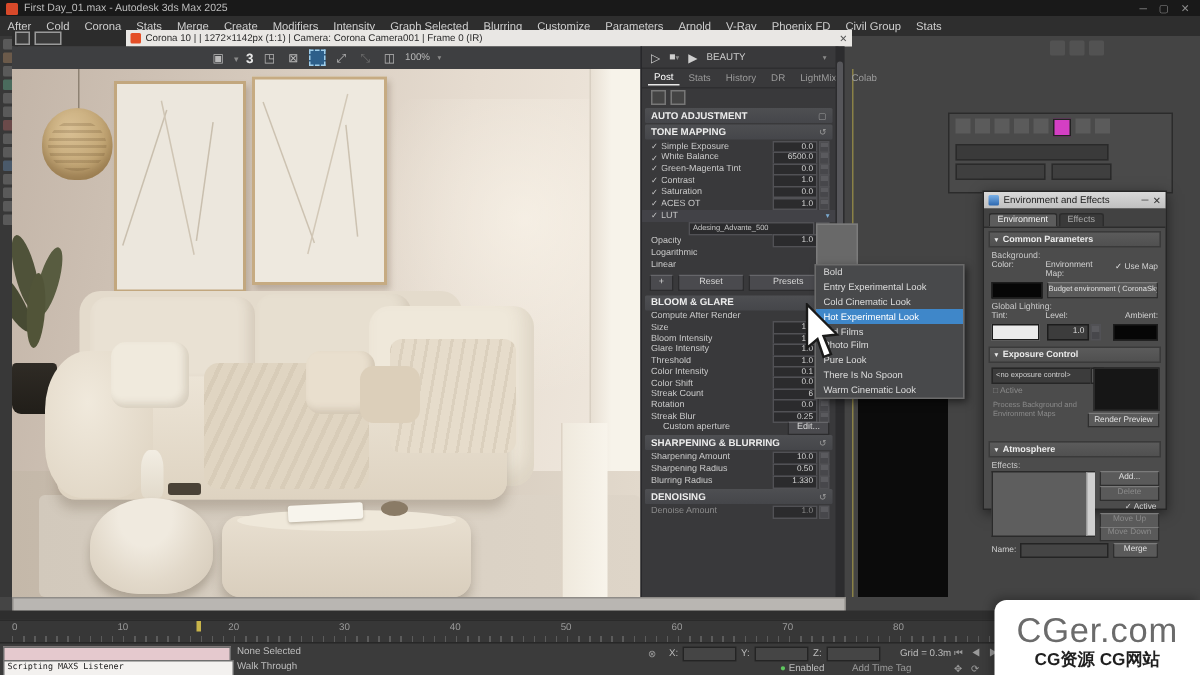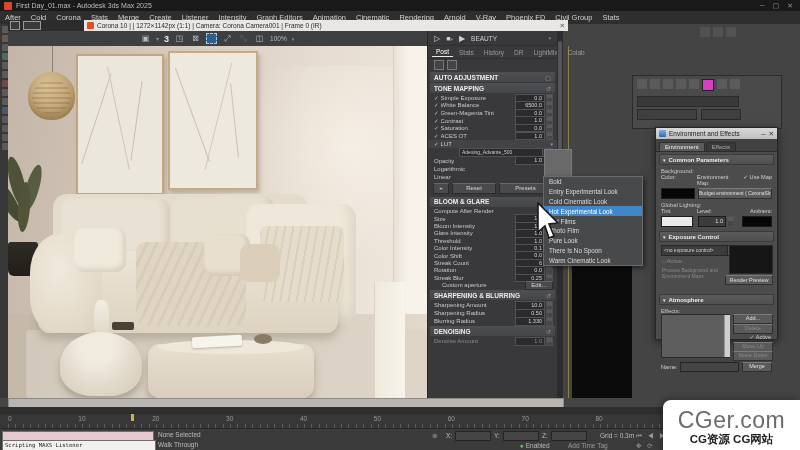--- a/index.html
+++ b/index.html
@@ -87,26 +87,26 @@
   </div>
 
   <div class="s" id="menubar">
 
   <span class="mi">After</span>
       <span class="mi">Cold</span>
       <span class="mi">Corona</span>
       <span class="mi">Stats</span>
       <span class="mi">Merge</span>
       <span class="mi">Create</span>
-      <span class="mi">Listener</span>
+      <span class="mi">Modifiers</span>
       <span class="mi">Intensity</span>
-      <span class="mi">Graph Editors</span>
-      <span class="mi">Animation</span>
-      <span class="mi">Cinematic</span>
-      <span class="mi">Rendering</span>
+      <span class="mi">Graph Selected</span>
+      <span class="mi">Blurring</span>
+      <span class="mi">Customize</span>
+      <span class="mi">Parameters</span>
       <span class="mi">Arnold</span>
       <span class="mi">V-Ray</span>
       <span class="mi">Phoenix FD</span>
       <span class="mi">Civil Group</span>
       <span class="mi">Stats</span>
     </div>
 
   <div class="s" id="leftstrip">
     <div class="ic"></div>
       <div class="ic" style="background:#6b5a4a"></div>

